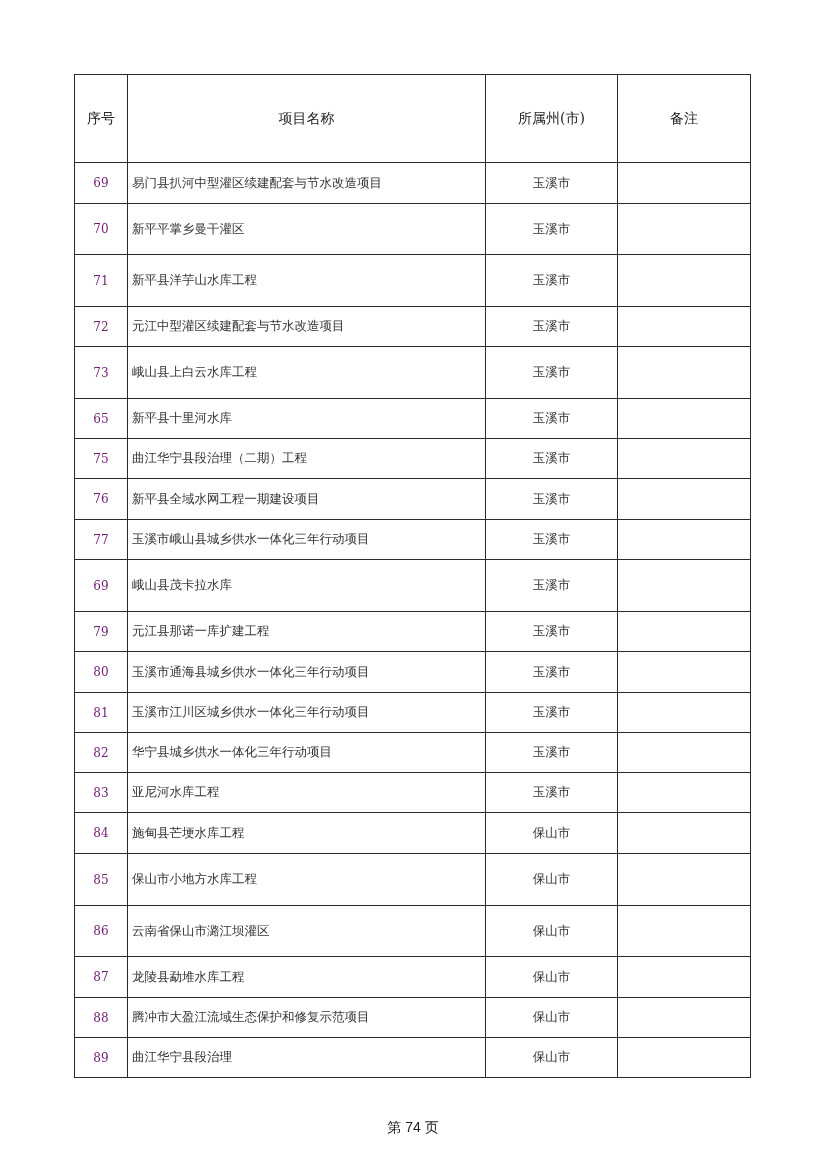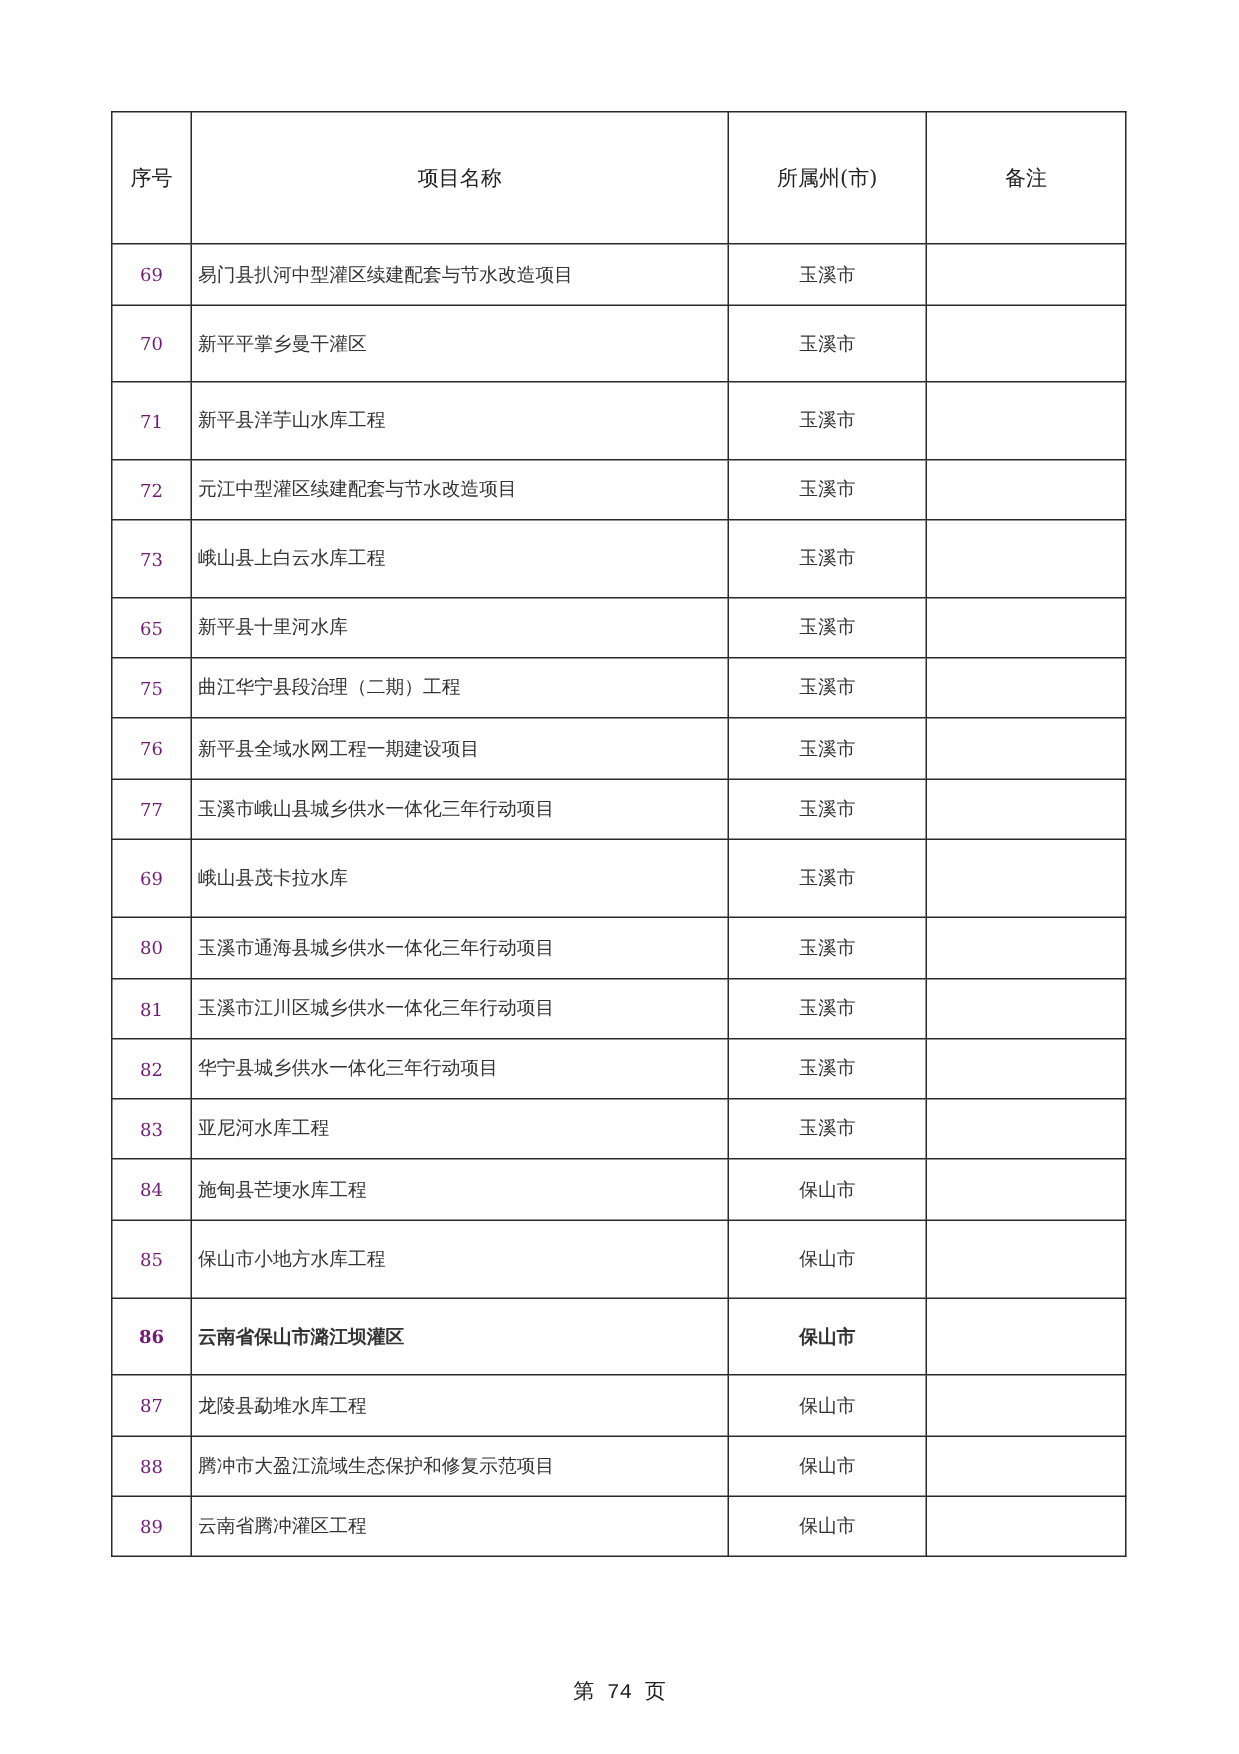--- a/index.html
+++ b/index.html
@@ -58,21 +58,21 @@
       font-size: 12.5px;
       color: #333;
     }
     td.cell-note { }
     .footer {
       position: absolute;
       left: 0;
       width: 826px;
       top: 1119px;
       text-align: center;
-      font-family: Liberation Mono, monospace;
+      font-family: Liberation Sans, sans-serif;
       font-size: 14px;
       color: #222;
     }
   </style>
 </head>
 <body>
 
 <table class="page-table">
   <colgroup>
     <col class="col-no">
@@ -142,20 +142,26 @@
         <td class="cell-name">玉溪市峨山县城乡供水一体化三年行动项目</td>
         <td class="cell-city">玉溪市</td>
         <td class="cell-note"></td>
       </tr>
       <tr style="height: 52px;">
         <td class="cell-no">69</td>
         <td class="cell-name">峨山县茂卡拉水库</td>
         <td class="cell-city">玉溪市</td>
         <td class="cell-note"></td>
       </tr>
+      <tr style="height: 40px;">
+        <td class="cell-no">79</td>
+        <td class="cell-name">元江县那诺一库扩建工程</td>
+        <td class="cell-city">玉溪市</td>
+        <td class="cell-note"></td>
+      </tr>
       <tr style="height: 41px;">
         <td class="cell-no">80</td>
         <td class="cell-name">玉溪市通海县城乡供水一体化三年行动项目</td>
         <td class="cell-city">玉溪市</td>
         <td class="cell-note"></td>
       </tr>
       <tr style="height: 40px;">
         <td class="cell-no">81</td>
         <td class="cell-name">玉溪市江川区城乡供水一体化三年行动项目</td>
         <td class="cell-city">玉溪市</td>
@@ -178,40 +184,40 @@
         <td class="cell-name">施甸县芒埂水库工程</td>
         <td class="cell-city">保山市</td>
         <td class="cell-note"></td>
       </tr>
       <tr style="height: 52px;">
         <td class="cell-no">85</td>
         <td class="cell-name">保山市小地方水库工程</td>
         <td class="cell-city">保山市</td>
         <td class="cell-note"></td>
       </tr>
-      <tr style="height: 51px; font-weight: bold;">
+      <tr style="height: 51px;">
         <td class="cell-no">86</td>
         <td class="cell-name">云南省保山市潞江坝灌区</td>
         <td class="cell-city">保山市</td>
         <td class="cell-note"></td>
       </tr>
       <tr style="height: 41px;">
         <td class="cell-no">87</td>
         <td class="cell-name">龙陵县勐堆水库工程</td>
         <td class="cell-city">保山市</td>
         <td class="cell-note"></td>
       </tr>
       <tr style="height: 40px;">
         <td class="cell-no">88</td>
         <td class="cell-name">腾冲市大盈江流域生态保护和修复示范项目</td>
         <td class="cell-city">保山市</td>
         <td class="cell-note"></td>
       </tr>
       <tr style="height: 40px;">
         <td class="cell-no">89</td>
-        <td class="cell-name">云南省腾冲灌区工程</td>
+        <td class="cell-name">曲江华宁县段治理</td>
         <td class="cell-city">保山市</td>
         <td class="cell-note"></td>
       </tr>
     </tbody>
 </table>
 
 <div class="footer">第 74 页</div>
 
 </body></html>

